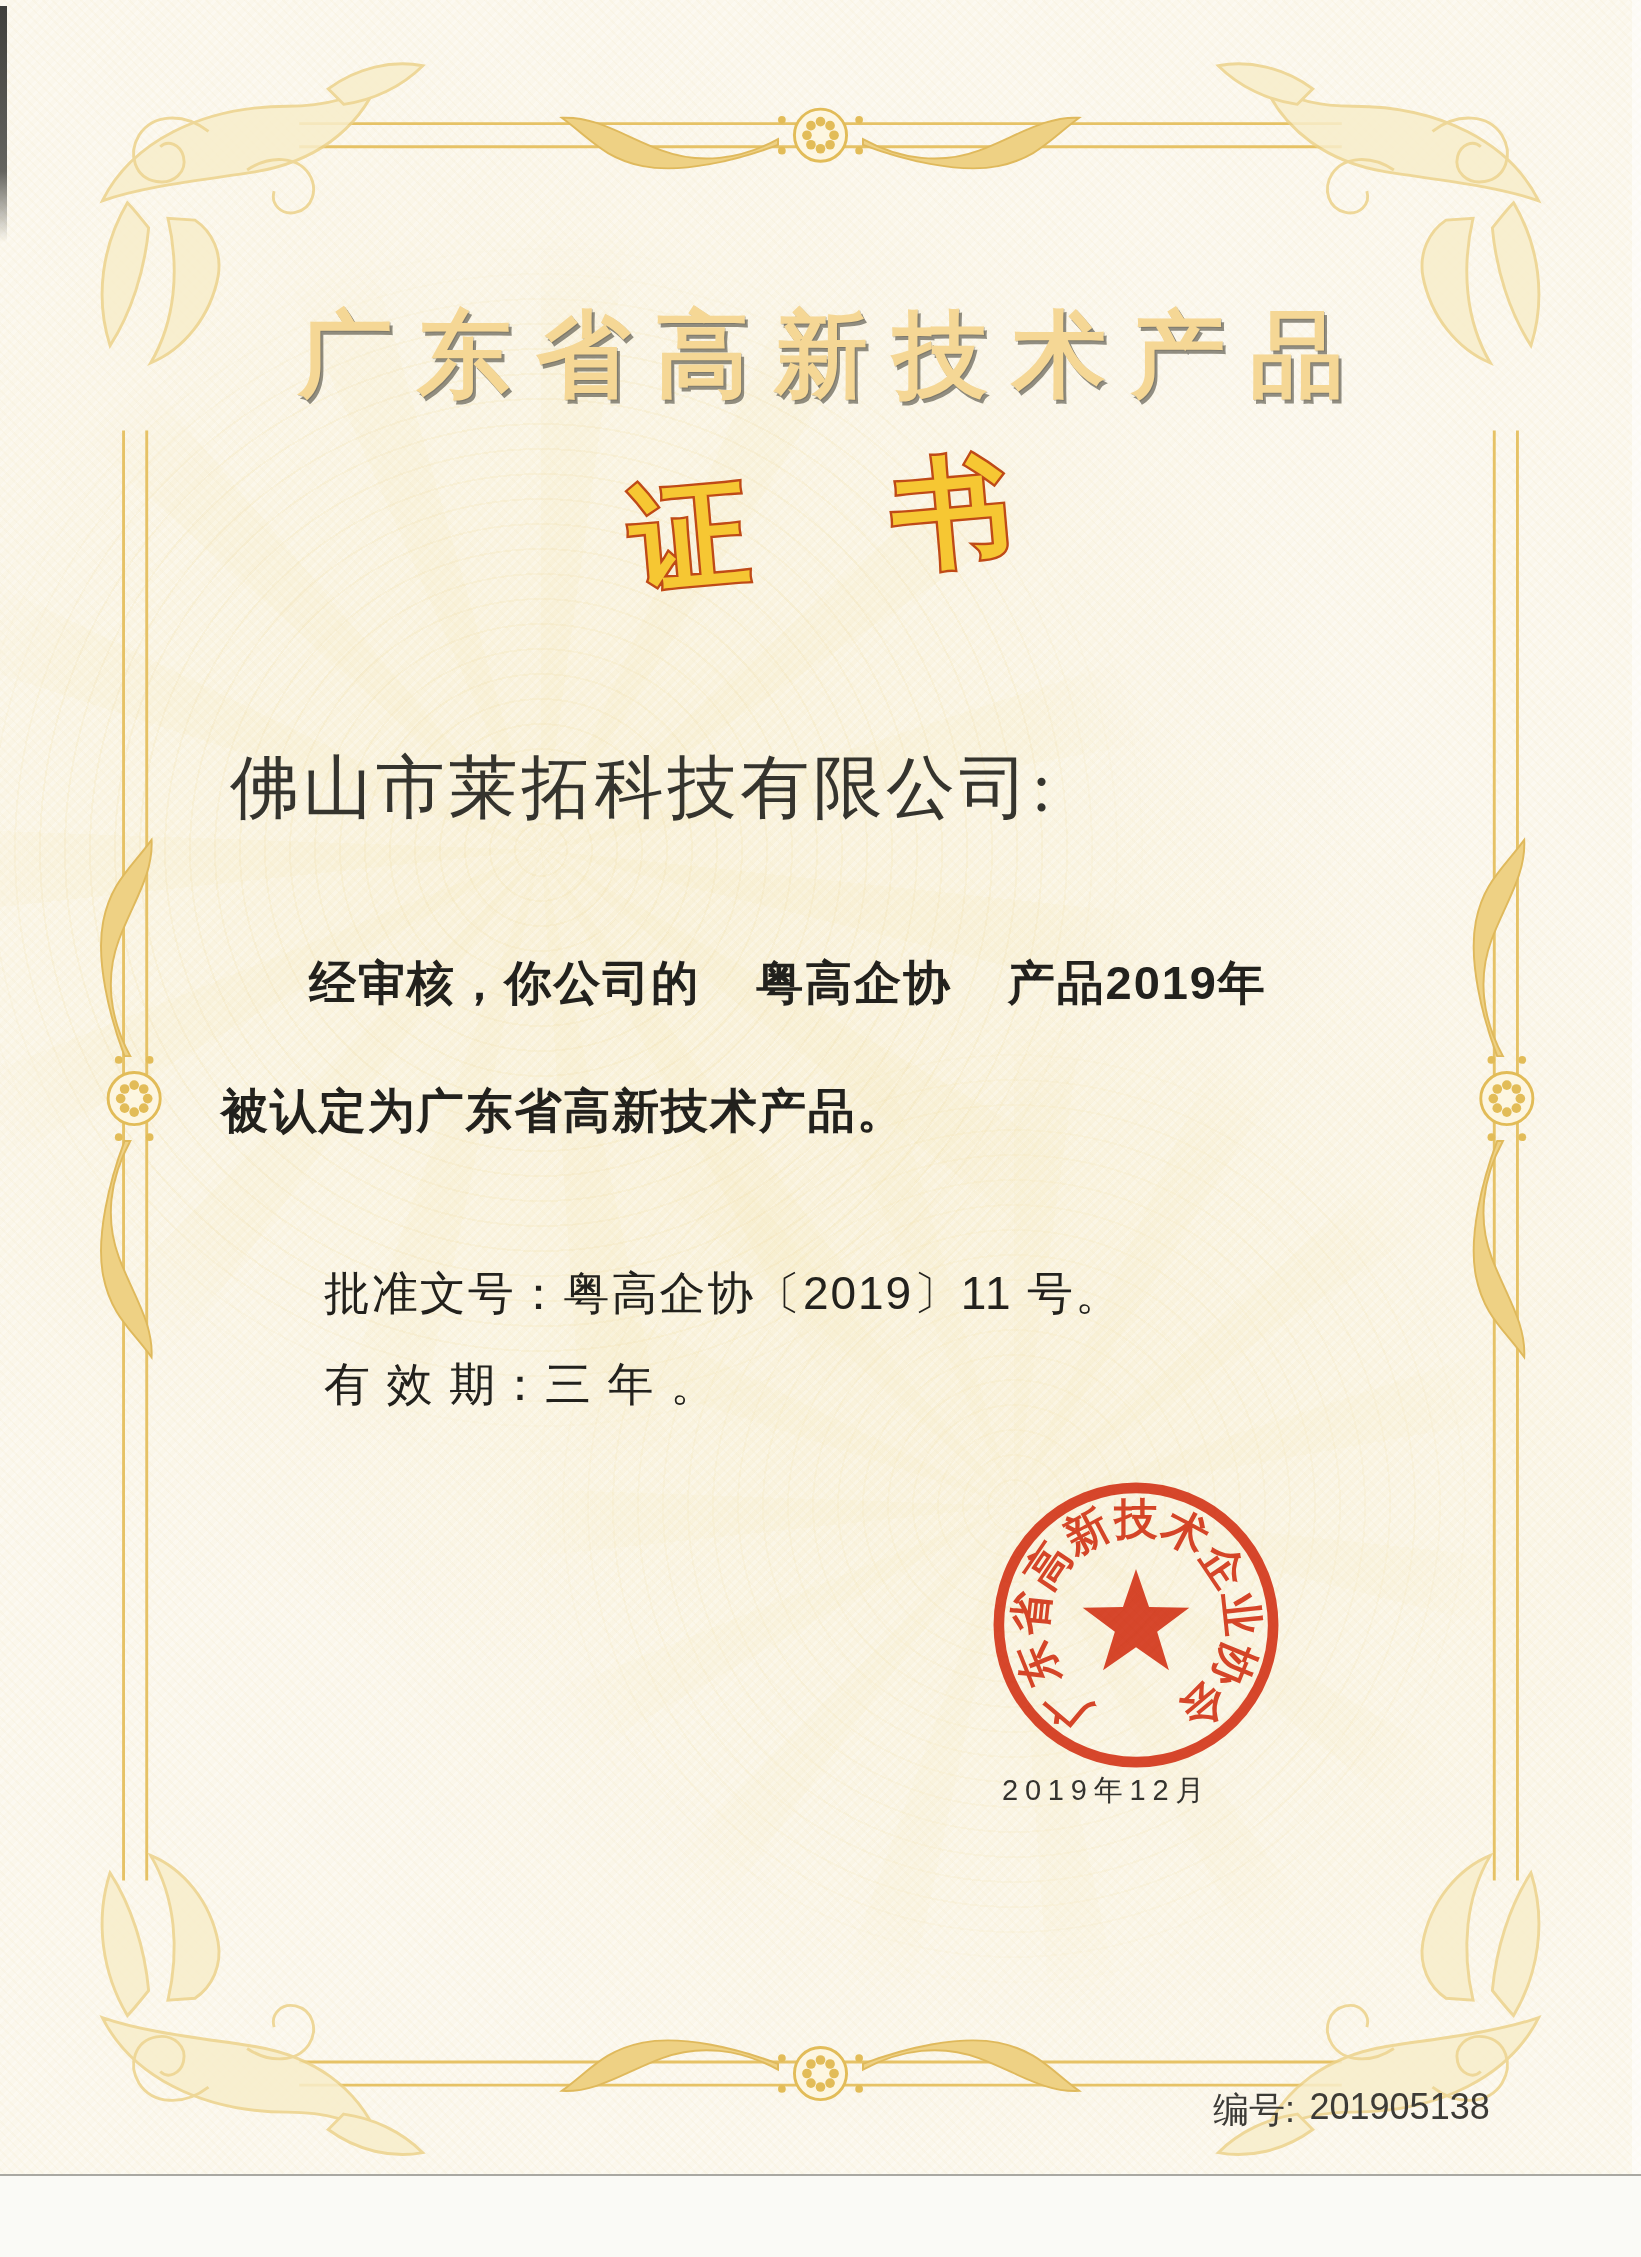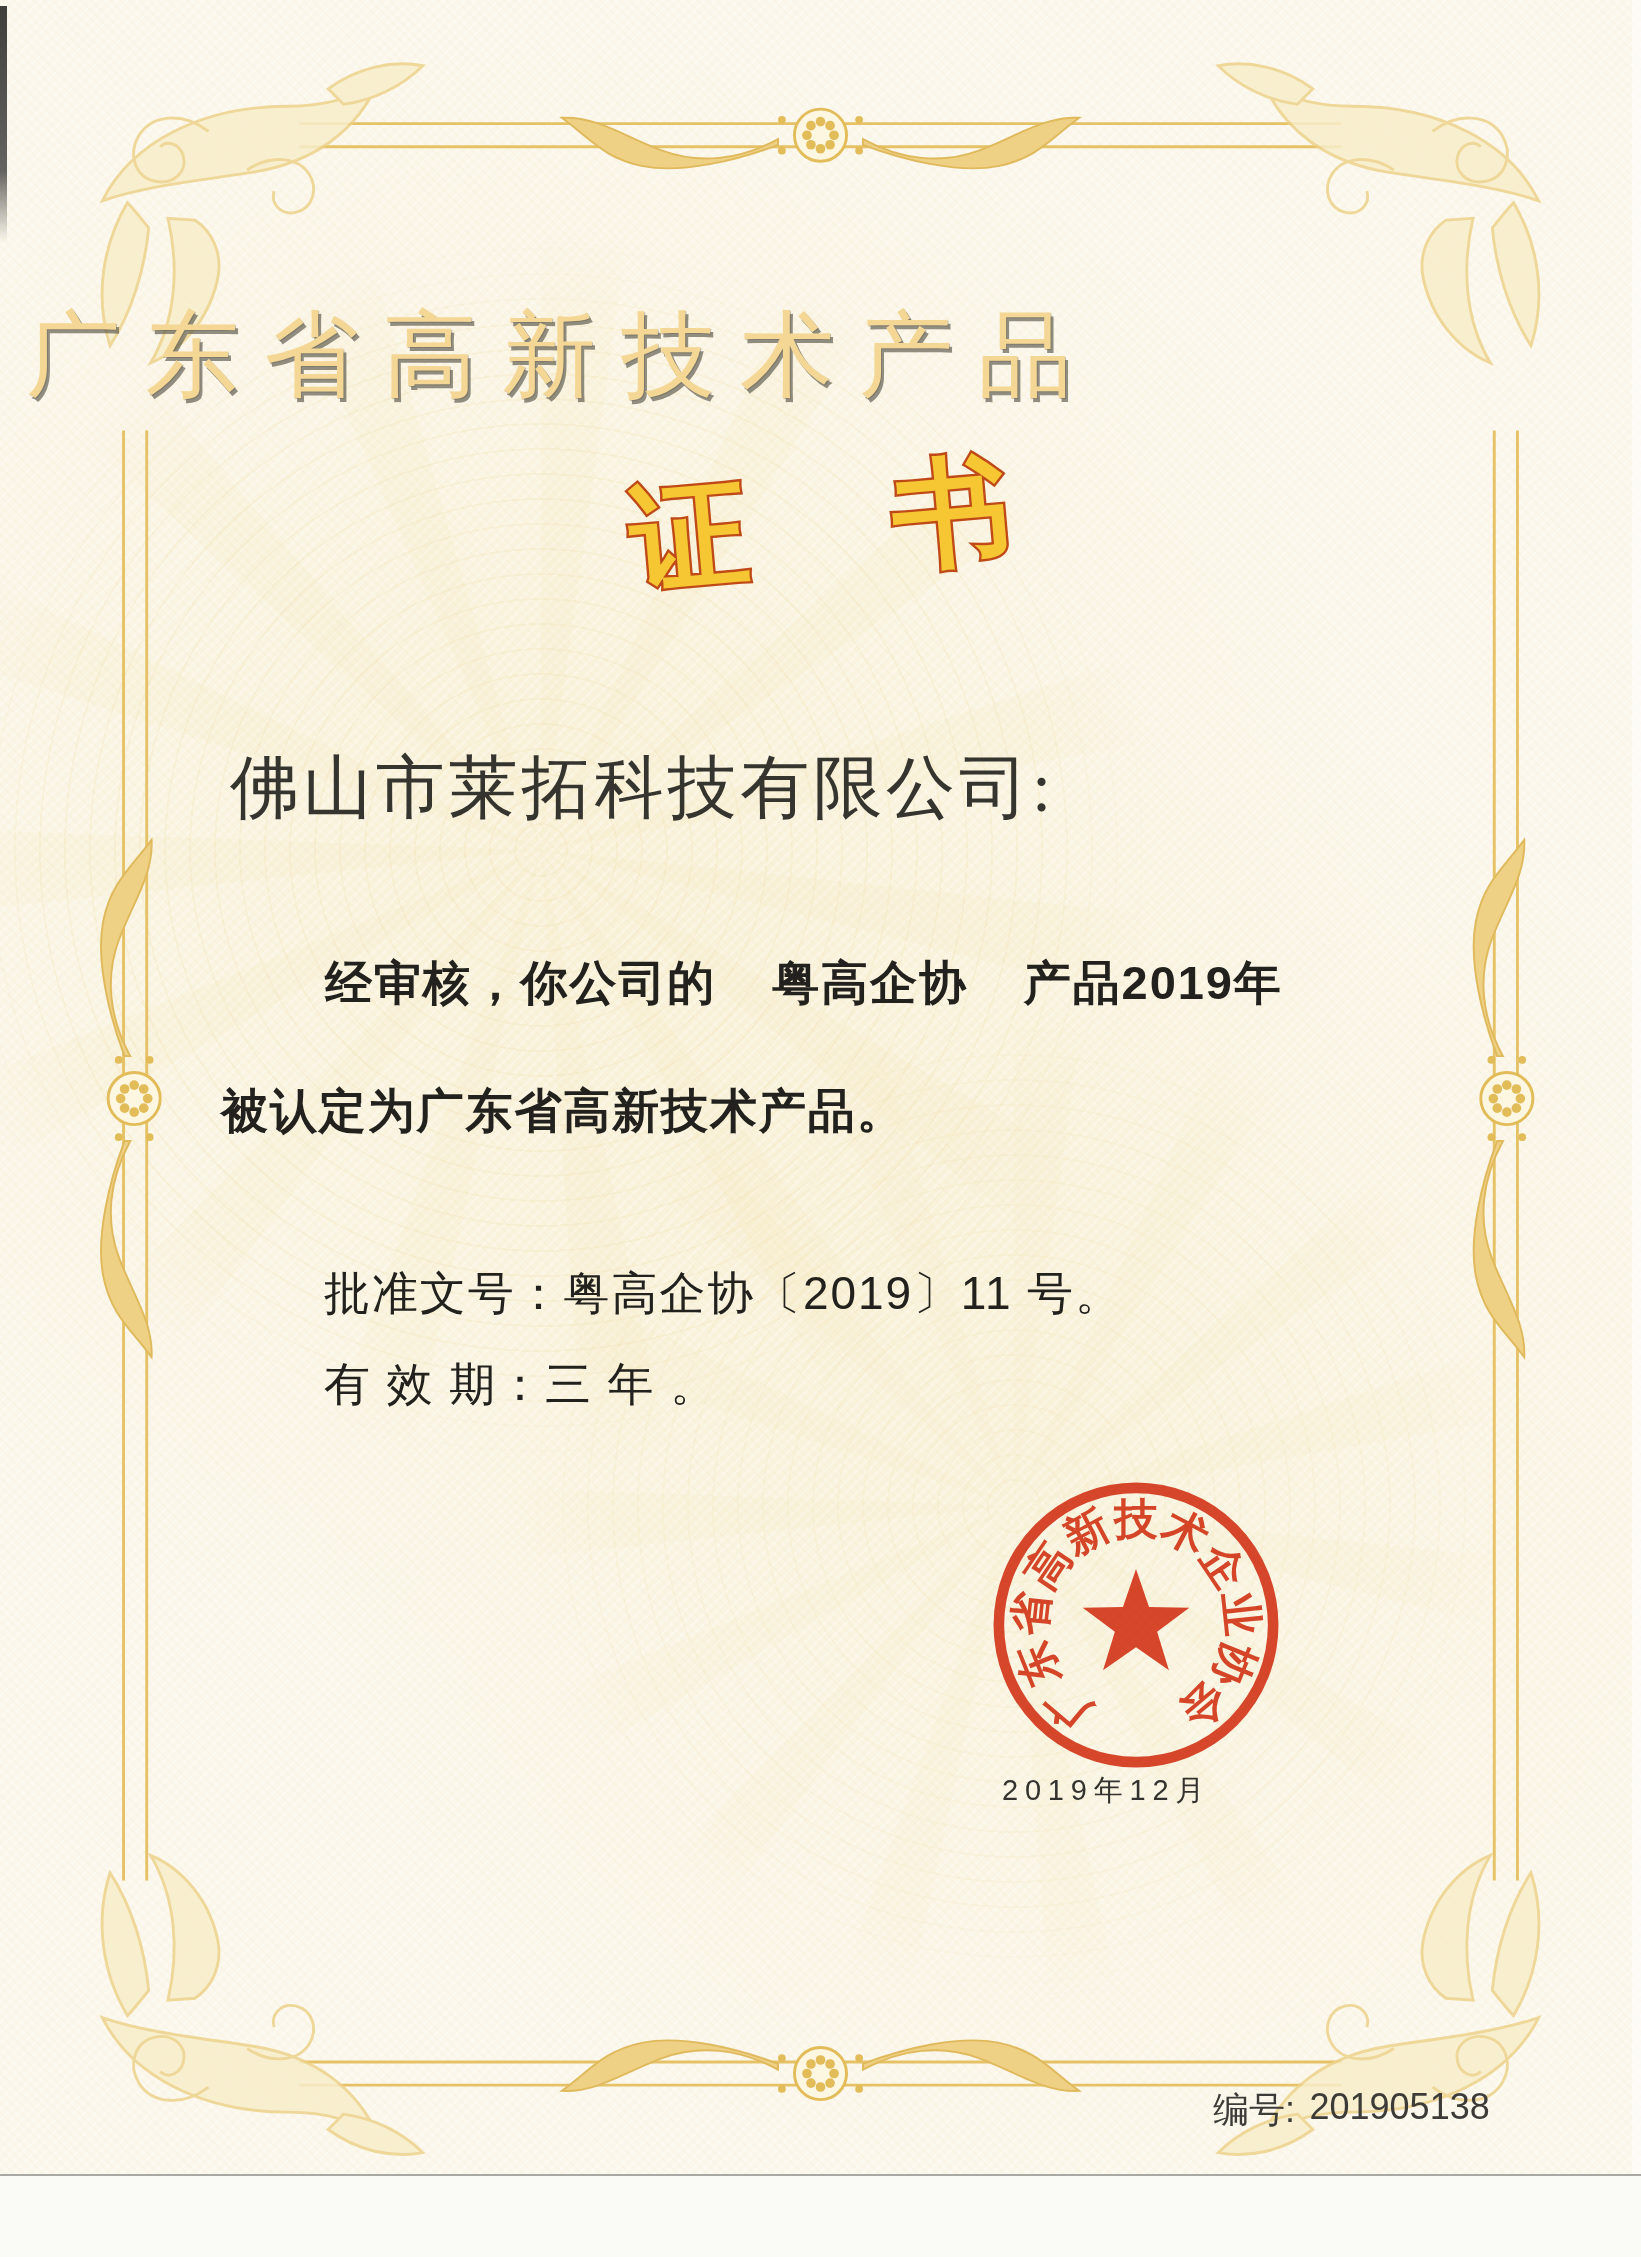--- a/index.html
+++ b/index.html
@@ -36,40 +36,40 @@
   .border-line{stroke:#e6c266;stroke-width:3;fill:none;}
   .orn-gold{fill:#eed184;stroke:#dfb95c;stroke-width:2;}
   .ros-ring{fill:#fdf6e0;stroke:#e2bc58;stroke-width:3;}
   .ros-dot{fill:#e2bc58;}
   .corner-fill{fill:#f8eecb;stroke:#ecd28a;stroke-width:3;}
   .corner-stroke{fill:none;stroke:#ecd28a;stroke-width:3;}
   .corner-g{opacity:.85;}
 
   .t{position:absolute;white-space:nowrap;}
   .title1{
-    left:0;width:100%;top:292px;text-align:left;
-    font-size:94px;font-weight:normal;letter-spacing:25px;padding-left:26px;box-sizing:border-box;
+    left:0;width:100%;top:292px;text-align:center;
+    font-size:94px;font-weight:bold;letter-spacing:25px;padding-left:26px;box-sizing:border-box;
     color:#f5d795;
     text-shadow:2.9px 3.9px 0 rgba(88,84,72,.65), 1px 1px 0 rgba(130,124,106,.45);
   }
   .title2{
     left:0;width:100%;top:446px;text-align:center;
     font-size:118px;font-weight:bold;letter-spacing:56px;padding-left:56px;box-sizing:border-box;
     color:#f6c733;
     -webkit-text-stroke:4.8px #bf4a17;
     paint-order:stroke fill;
     transform:rotate(-5deg);
   }
   .recipient{
     left:230px;top:742px;
     font-family:"Liberation Serif", serif;
     font-size:69px;color:#35342e;letter-spacing:3.9px;
   }
   .bodyline{font-size:47px;font-weight:bold;color:#22211d;letter-spacing:1.9px;display:flex;}
-  .l1{left:325px;top:952px;gap:56px;}
+  .l1{left:309px;top:952px;gap:56px;}
   .l2{left:221px;top:1045px;margin-top:35px;}
   .inforow{font-size:46px;font-weight:normal;color:#22211d;letter-spacing:1.9px;display:flex;}
   .approval{left:324px;top:1263px;}
   .validity{left:324px;top:1354px;}
   .date{left:1002px;top:1771px;font-size:29px;color:#33322e;letter-spacing:6.8px;}
   .serial{left:1213px;top:2086px;font-size:36px;color:#3c3b37;display:flex;gap:14.5px;}
 
   .seal{position:absolute;left:966px;top:1455px;opacity:.93;mix-blend-mode:multiply;}
   .seal-ring{fill:none;stroke:#d93b20;stroke-width:11;}
   .seal-star{fill:#d93b20;}

